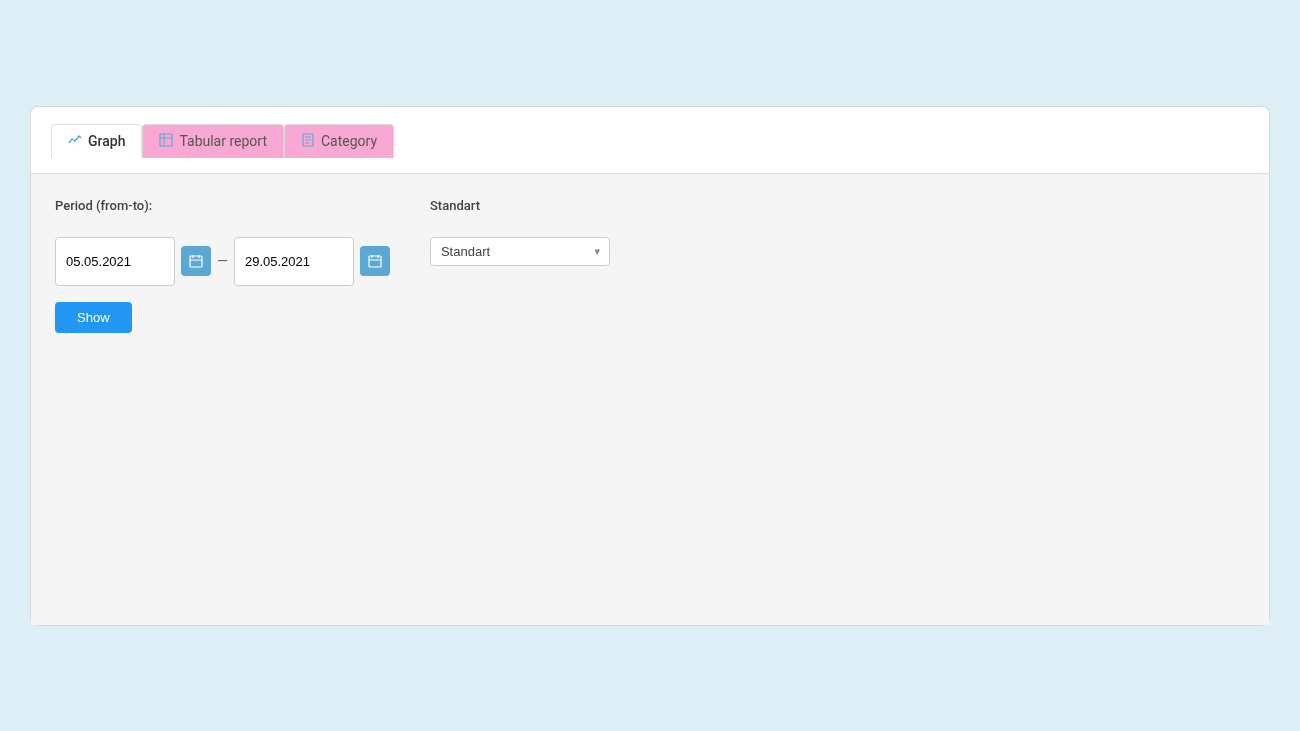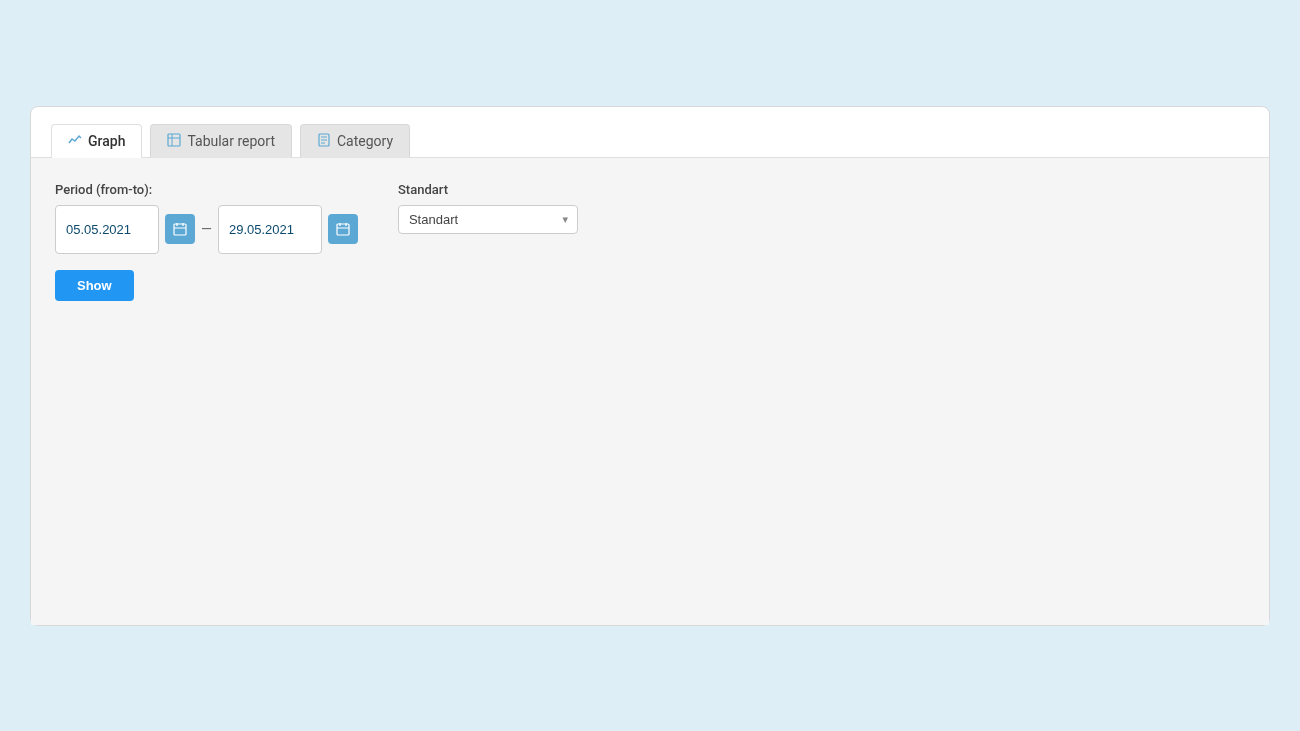--- a/index.html
+++ b/index.html
@@ -25,23 +25,23 @@
       width: 1240px;
       height: 520px;
       padding: 0;
       display: flex;
       flex-direction: column;
     }
 
     .tabs-bar {
       display: flex;
       align-items: center;
-      padding: 16px 20px 0 20px;
+      padding: 16px 20px 16px 20px;
       border-bottom: 1px solid #e0e0e0;
-      gap: 8px;
+      gap: 0;
     }
 
     .tab {
       display: flex;
       align-items: center;
       gap: 6px;
       padding: 8px 16px;
       border-radius: 4px 4px 0 0;
       cursor: pointer;
       font-size: 14px;
@@ -55,21 +55,21 @@
 
     .tab.active {
       background: #fff;
       border-color: #e0e0e0;
       border-bottom-color: #fff;
       color: #333;
       font-weight: 500;
     }
 
     .tab.inactive {
-      background: #e5e5e5;
+      background: #f9a8d4;
       border-color: #d8d8d8;
       border-bottom-color: #d8d8d8;
       color: #555;
     }
 
     .tab-icon {
       font-size: 14px;
       color: #5ba8d4;
     }
 
@@ -81,43 +81,43 @@
 
     .form-row {
       display: flex;
       align-items: flex-start;
       gap: 40px;
     }
 
     .field-group {
       display: flex;
       flex-direction: column;
-      gap: 8px;
+      gap: 24px;
     }
 
     .field-label {
       font-size: 13px;
       color: #444;
       font-weight: 500;
     }
 
     .date-row {
       display: flex;
       align-items: center;
       gap: 6px;
     }
 
     .date-input {
       border: 1px solid #ccc;
       border-radius: 4px;
       padding: 16px 10px;
       font-size: 13px;
-      color: #0c4a6e;
+      color: #000000;
       background: #fff;
-      width: 104px;
+      width: 120px;
       outline: none;
     }
 
     .calendar-btn {
       background: #5ba8d4;
       border: none;
       border-radius: 4px;
       width: 30px;
       height: 30px;
       cursor: pointer;
@@ -164,21 +164,21 @@
 
     .show-btn {
       margin-top: 16px;
       background: #2196f3;
       color: #fff;
       border: none;
       border-radius: 4px;
       padding: 8px 22px;
       font-size: 13px;
       cursor: pointer;
-      font-weight: 700;
+      font-weight: 400;
     }
 
     
     .cal-svg {
       width: 14px;
       height: 14px;
       fill: white;
     }
   </style>
 </head>

